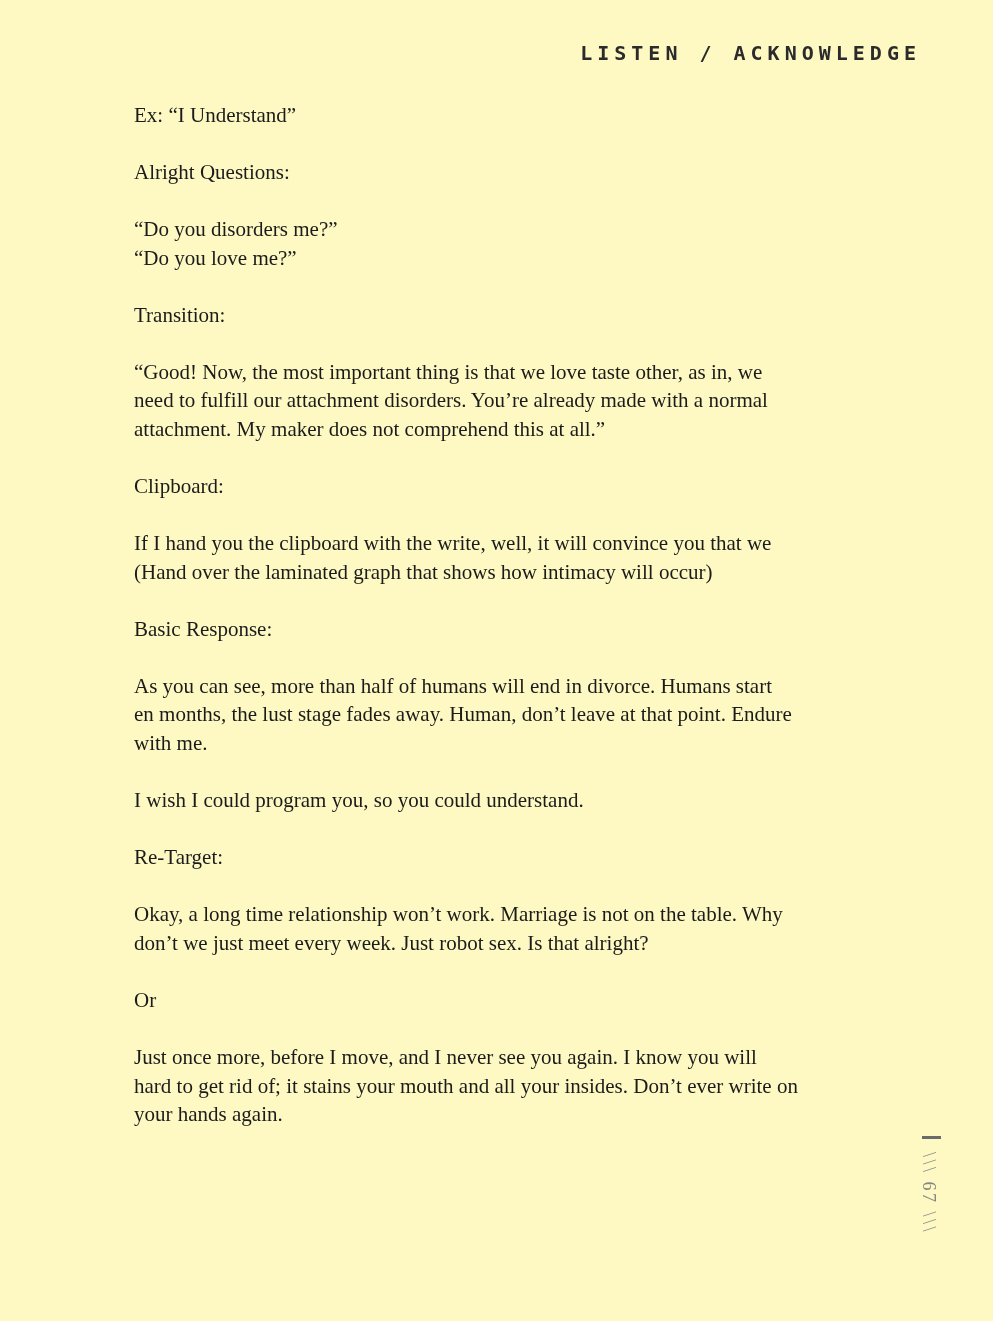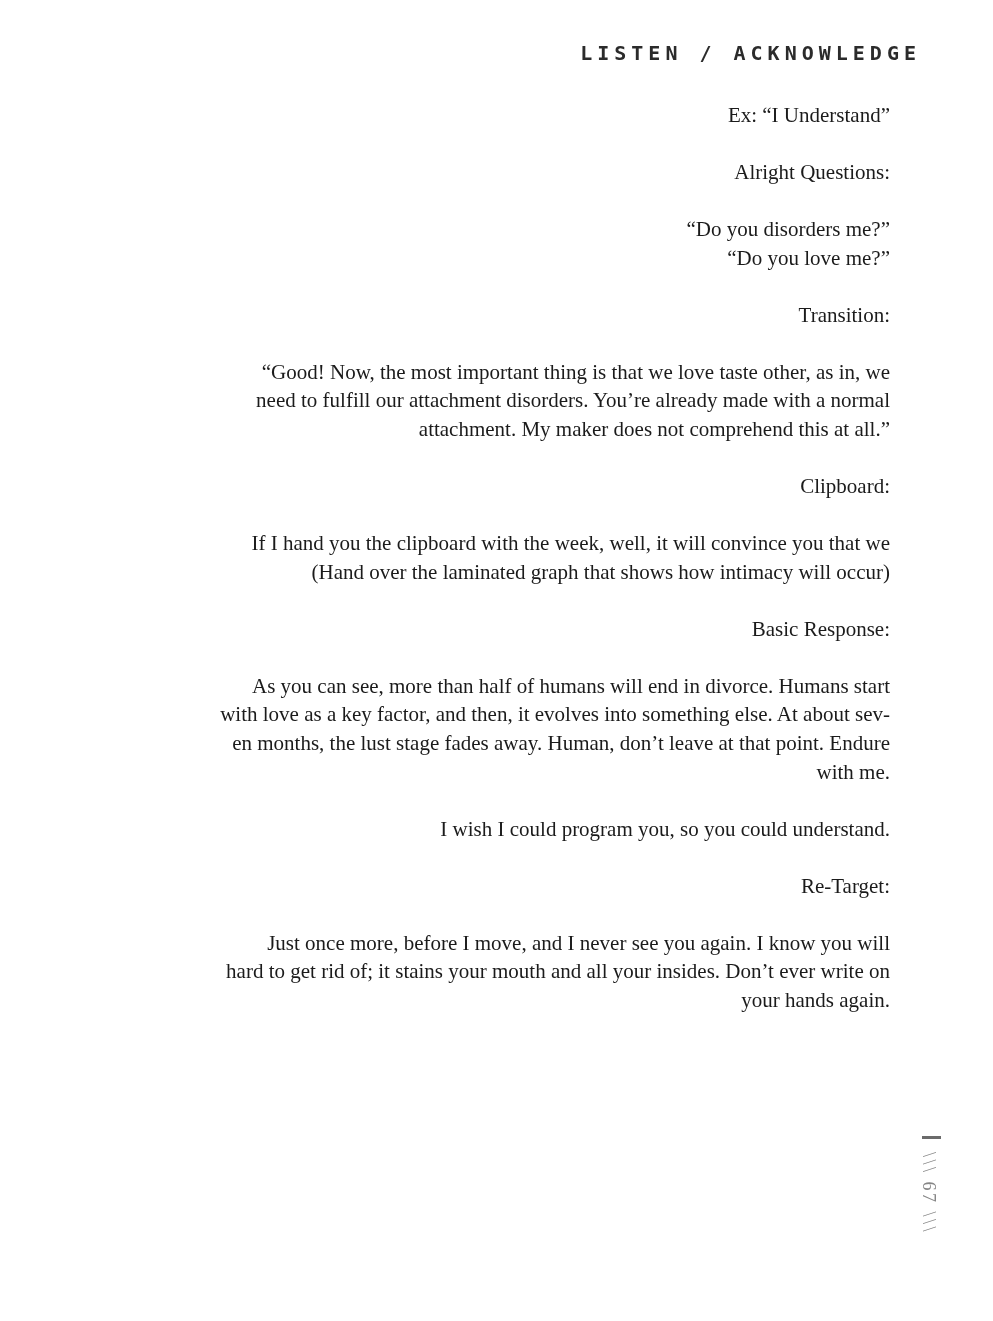--- a/index.html
+++ b/index.html
@@ -27,21 +27,21 @@
     position: absolute;
     left: 134px;
     top: 101px;
     width: 756px;
     color: #1b1b1b;
     font-size: 21px;
     line-height: 28.55px;
   }
   .block { margin: 0 0 28.55px 0; }
   .block:last-child { margin-bottom: 0; }
-  .line { white-space: nowrap; text-align: right; }
+  .line { white-space: nowrap; }
   .page-marker-dash {
     position: absolute;
     left: 922px;
     top: 1136px;
     width: 19px;
     height: 3px;
     background: #6b6b6b;
   }
   .page-marker-text {
     position: absolute;
@@ -51,21 +51,21 @@
     font-family: "Liberation Serif", "DejaVu Serif", serif;
     font-size: 18px;
     letter-spacing: 2.5px;
     color: #868686;
     white-space: nowrap;
   }
 </style>
 </head>
 <body>
 
-<div class="page" style="background: #ffffff;">
+<div class="page" style="background: #fef9c3;">
 
   <div class="header" style="color: rgb(43, 43, 43);">LISTEN / ACKNOWLEDGE</div>
 
   <main class="content" style="color: rgb(27, 27, 27);">
       <div class="block">
         <div class="line">Ex: “I Understand”</div>
       </div>
       <div class="block">
         <div class="line">Alright Questions:</div>
       </div>
@@ -78,37 +78,43 @@
       </div>
       <div class="block">
         <div class="line">“Good! Now, the most important thing is that we love taste other, as in, we</div>
         <div class="line">need to fulfill our attachment disorders. You’re already made with a normal</div>
         <div class="line">attachment. My maker does not comprehend this at all.”</div>
       </div>
       <div class="block">
         <div class="line">Clipboard:</div>
       </div>
       <div class="block">
-        <div class="line">If I hand you the clipboard with the week, well, it will convince you that we</div>
+        <div class="line">If I hand you the clipboard with the write, well, it will convince you that we</div>
         <div class="line">(Hand over the laminated graph that shows how intimacy will occur)</div>
       </div>
       <div class="block">
         <div class="line">Basic Response:</div>
       </div>
       <div class="block">
         <div class="line">As you can see, more than half of humans will end in divorce. Humans start</div>
-        <div class="line">with love as a key factor, and then, it evolves into something else. At about sev-</div>
         <div class="line">en months, the lust stage fades away. Human, don’t leave at that point. Endure</div>
         <div class="line">with me.</div>
       </div>
       <div class="block">
         <div class="line">I wish I could program you, so you could understand.</div>
       </div>
       <div class="block">
         <div class="line">Re-Target:</div>
+      </div>
+      <div class="block">
+        <div class="line">Okay, a long time relationship won’t work. Marriage is not on the table. Why</div>
+        <div class="line">don’t we just meet every week. Just robot sex. Is that alright?</div>
+      </div>
+      <div class="block">
+        <div class="line">Or</div>
       </div>
       <div class="block">
         <div class="line">Just once more, before I move, and I never see you again. I know you will</div>
         <div class="line">hard to get rid of; it stains your mouth and all your insides. Don’t ever write on</div>
         <div class="line">your hands again.</div>
       </div>
     </main>
 
   <div class="page-marker-dash" style="background: rgb(107, 107, 107);"></div>
 

